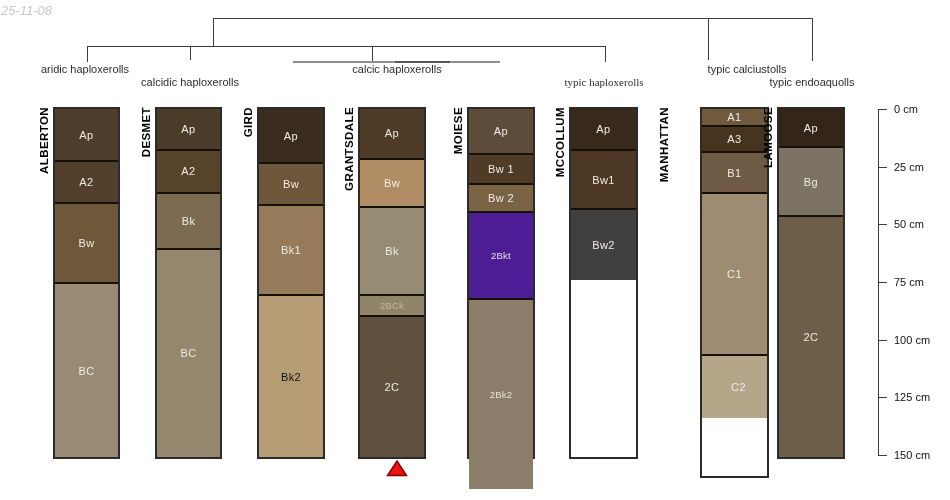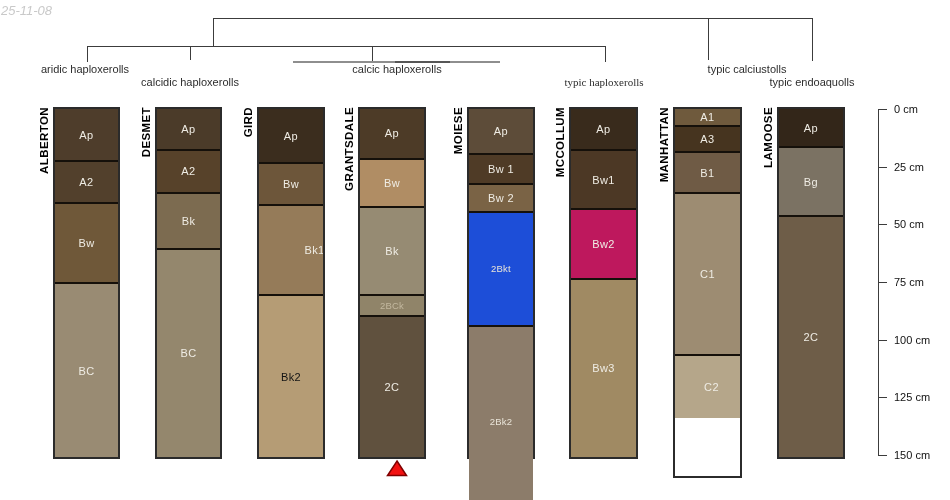--- a/index.html
+++ b/index.html
@@ -74,21 +74,21 @@
       </div>
       <div class="series-label" style="left: 140px; top: 107px;">DESMET</div>
       <div class="col" style="left: 257px; top: 107px; width: 68px; height: 352.312px;">
         <div class="horizon" style="height: 55.3608px; background: rgb(59, 45, 30);">
           <span class="hlabel" style="color: rgb(239, 236, 228);">Ap</span>
         </div>
         <div class="horizon" style="height: 41.5206px; background: rgb(109, 86, 58);">
           <span class="hlabel" style="color: rgb(239, 236, 228);">Bw</span>
         </div>
         <div class="horizon" style="height: 89.9613px; background: rgb(149, 123, 89);">
-          <span class="hlabel" style="color: rgb(239, 236, 228); padding-left: 47px;">Bk1</span>
+          <span class="hlabel" style="color: rgb(239, 236, 228);">Bk1</span>
         </div>
         <div class="horizon" style="height: 161.469px; background: rgb(181, 156, 117);">
           <span class="hlabel" style="color: rgb(20, 20, 20);">Bk2</span>
         </div>
       </div>
       <div class="series-label" style="left: 242px; top: 107px;">GIRD</div>
       <div class="col" style="left: 358px; top: 107px; width: 68px; height: 352.312px;">
         <div class="horizon" style="height: 50.7474px; background: rgb(77, 59, 39);">
           <span class="hlabel" style="color: rgb(239, 236, 228);">Ap</span>
         </div>
@@ -109,44 +109,41 @@
       <div class="col" style="left: 467px; top: 107px; width: 68px; height: 352.312px;">
         <div class="horizon" style="height: 46.134px; background: rgb(93, 76, 57);">
           <span class="hlabel" style="color: rgb(239, 236, 228);">Ap</span>
         </div>
         <div class="horizon" style="height: 29.9871px; background: rgb(79, 59, 38);">
           <span class="hlabel" style="color: rgb(239, 236, 228);">Bw 1</span>
         </div>
         <div class="horizon" style="height: 27.6804px; background: rgb(122, 99, 69);">
           <span class="hlabel" style="color: rgb(239, 236, 228);">Bw 2</span>
         </div>
-        <div class="horizon" style="height: 114px; background: #1d4ed8;">
+        <div class="horizon" style="height: 87px; background: #4c1d95;">
           <span class="hlabel small" style="color: rgb(233, 228, 216);">2Bkt</span>
         </div>
         <div class="horizon" style="height: 189px; background: rgb(140, 124, 106);">
           <span class="hlabel small" style="color: rgb(233, 228, 216);">2Bk2</span>
         </div>
       </div>
       <div class="series-label" style="left: 452px; top: 107px;">MOIESE</div>
       <div class="col" style="left: 569px; top: 107px; width: 69px; height: 352.312px;">
         <div class="horizon" style="height: 41.5206px; background: rgb(57, 43, 28);">
           <span class="hlabel" style="color: rgb(239, 236, 228);">Ap</span>
         </div>
         <div class="horizon" style="height: 59.9742px; background: rgb(76, 56, 37);">
           <span class="hlabel" style="color: rgb(239, 236, 228);">Bw1</span>
         </div>
-        <div class="horizon" style="height: 69.201px; background: #be185d; text-align: right;">
+        <div class="horizon" style="height: 69.201px; background: #404040; text-align: right;">
           <span class="hlabel" style="color: rgb(239, 236, 228);">Bw2</span>
-        </div>
-        <div class="horizon" style="height: 177.616px; background: rgb(160, 138, 99);">
-          <span class="hlabel" style="color: rgb(239, 236, 228);">Bw3</span>
         </div>
       </div>
       <div class="series-label" style="left: 554px; top: 107px;">MCCOLLUM</div>
-      <div class="col" style="left: 673px; top: 107px; width: 69px; height: 371px;">
+      <div class="col" style="left: 700px; top: 107px; width: 69px; height: 371px;">
         <div class="horizon" style="height: 18.4536px; background: rgb(111, 90, 61);">
           <span class="hlabel" style="color: rgb(239, 236, 228);">A1</span>
         </div>
         <div class="horizon" style="height: 25.3737px; background: rgb(70, 52, 31);">
           <span class="hlabel" style="color: rgb(239, 236, 228);">A3</span>
         </div>
         <div class="horizon" style="height: 41.5206px; background: rgb(111, 91, 69);">
           <span class="hlabel" style="color: rgb(239, 236, 228);">B1</span>
         </div>
         <div class="horizon" style="height: 161.469px; background: rgb(157, 140, 114);">

